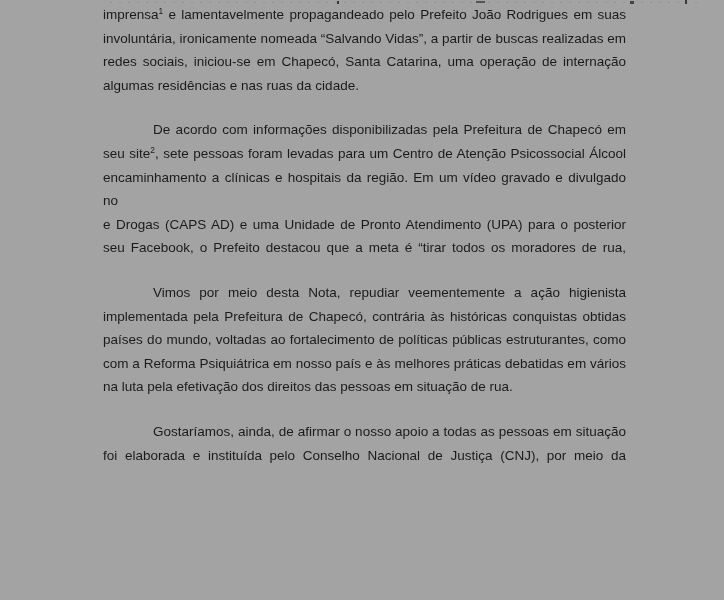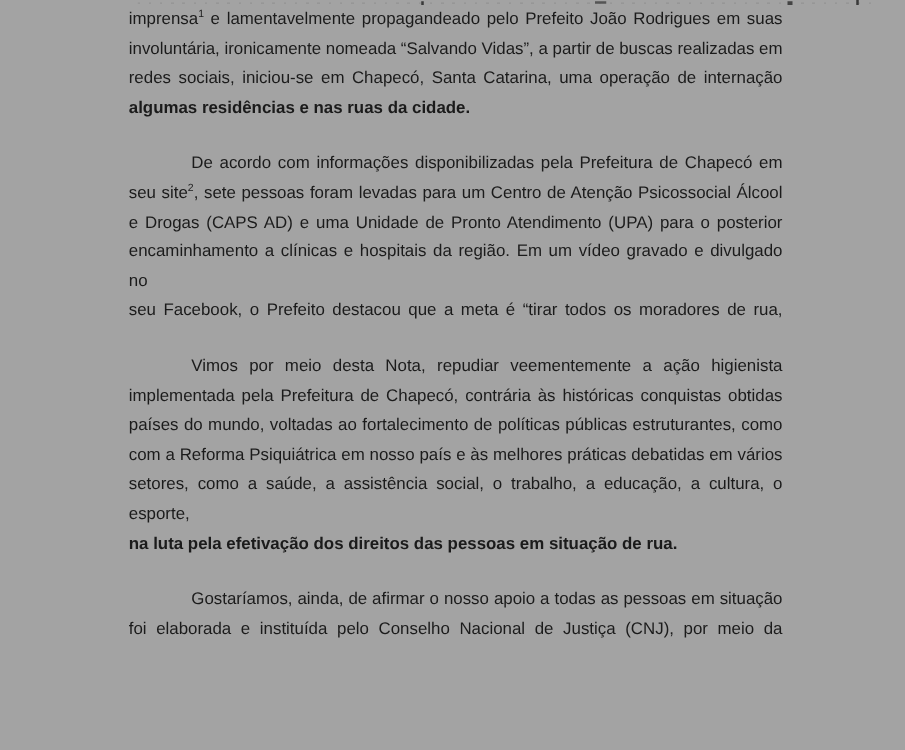--- a/index.html
+++ b/index.html
@@ -33,21 +33,20 @@
   .paragraph {
     margin: 0 0 21px 0;
   }
   .line {
     text-align: justify;
     text-align-last: justify;
   }
   .line.last {
     text-align: left;
     text-align-last: left;
-    font-weight: bold;
   }
   .line.indent {
     text-indent: 50px;
   }
   .line sup {
     font-size: 0.62em;
     line-height: 0;
     vertical-align: super;
   }
   .line i {
@@ -97,30 +96,29 @@
   <div class="document-text">
       <div class="paragraph">
         <div class="line">imprensa<sup>1</sup> e lamentavelmente propagandeado pelo Prefeito João Rodrigues em suas</div>
         <div class="line">involuntária, ironicamente nomeada “Salvando Vidas”, a partir de buscas realizadas em</div>
         <div class="line">redes sociais, iniciou-se em Chapecó, Santa Catarina, uma operação de internação</div>
         <div class="line last">algumas residências e nas ruas da cidade.</div>
       </div>
       <div class="paragraph">
         <div class="line indent">De acordo com informações disponibilizadas pela Prefeitura de Chapecó em</div>
         <div class="line">seu site<sup>2</sup>, sete pessoas foram levadas para um Centro de Atenção Psicossocial Álcool</div>
+        <div class="line">encaminhamento a clínicas e hospitais da região. Em um vídeo gravado e divulgado no</div>
         <div class="line">e Drogas (CAPS AD) e uma Unidade de Pronto Atendimento (UPA) para o posterior</div>
-        <div class="line">encaminhamento a clínicas e hospitais da região. Em um vídeo gravado e divulgado no</div>
         <div class="line">seu Facebook, o Prefeito destacou que a meta é “tirar todos os moradores de rua,</div>
       </div>
       <div class="paragraph">
         <div class="line indent">Vimos por meio desta Nota, repudiar veementemente a ação higienista</div>
         <div class="line">implementada pela Prefeitura de Chapecó, contrária às históricas conquistas obtidas</div>
         <div class="line">países do mundo, voltadas ao fortalecimento de políticas públicas estruturantes, como</div>
         <div class="line">com a Reforma Psiquiátrica em nosso país e às melhores práticas debatidas em vários</div>
-        <div class="line">setores, como a saúde, a assistência social, o trabalho, a educação, a cultura, o esporte,</div>
         <div class="line last">na luta pela efetivação dos direitos das pessoas em situação de rua.</div>
       </div>
       <div class="paragraph">
         <div class="line indent">Gostaríamos, ainda, de afirmar o nosso apoio a todas as pessoas em situação</div>
         <div class="line">foi elaborada e instituída pelo Conselho Nacional de Justiça (CNJ), por meio da</div>
       </div>
     </div>
 
 </div>
 

